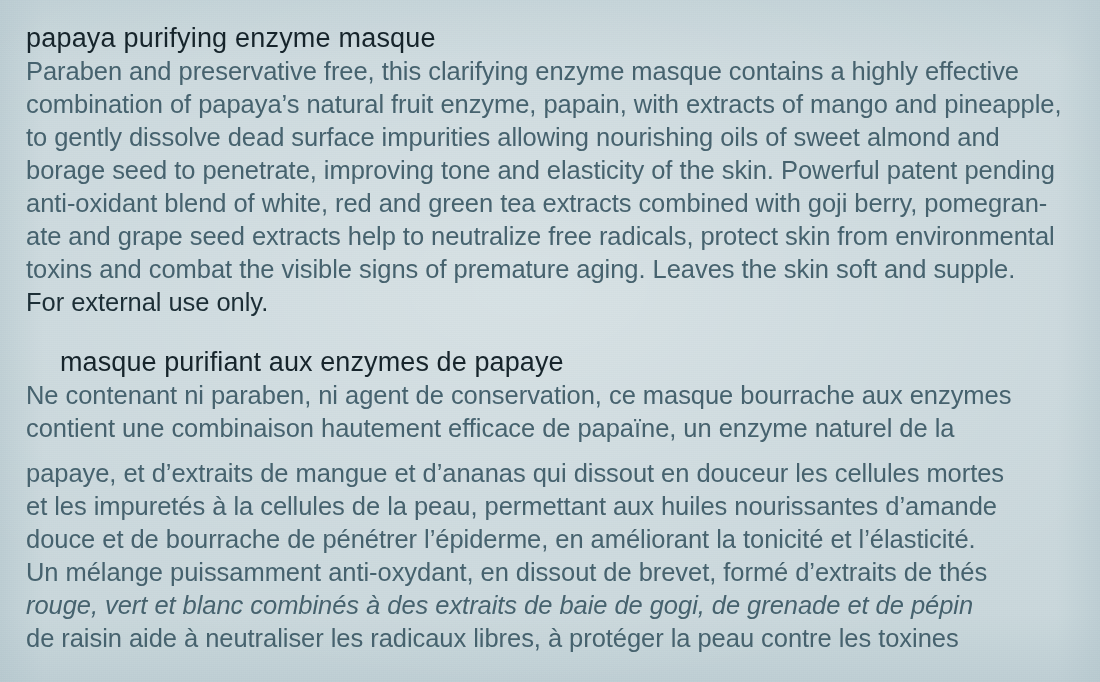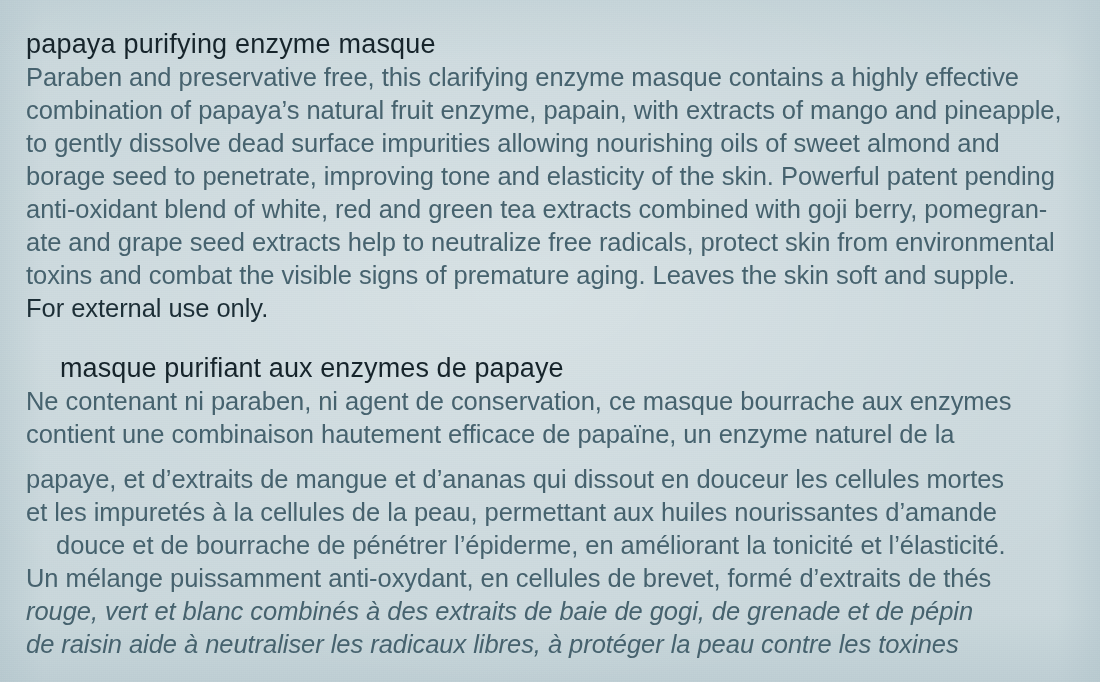--- a/index.html
+++ b/index.html
@@ -67,21 +67,21 @@
     letter-spacing: -0.05px;
     white-space: nowrap;
     margin: 0;
   }
 
   .body-line.strong {
     color: #1c2e36;
     font-weight: 500;
   }
 
-  #english-block { padding-top: 28px; }
+  #english-block { padding-top: 22px; }
 
   #french-block { padding-top: 27px; }
 
   #french-block .heading { letter-spacing: 0.1px; }
 </style>
 </head>
 <body>
 
 <div id="label-canvas">
   <div id="grain"></div>
@@ -99,20 +99,20 @@
       <p class="body-line" style="display: inline-block; transform-origin: left top;">toxins and combat the visible signs of premature aging. Leaves the skin soft and supple.</p>
       <p class="body-line strong" style="display: inline-block; transform-origin: left top;">For external use only.</p>
     </section>
 
     <section class="block" id="french-block">
       <h2 class="heading" style="display: inline-block; transform-origin: left top; margin-left: 34px;">masque purifiant aux enzymes de papaye</h2>
       <p class="body-line" style="display: inline-block; transform-origin: left top;">Ne contenant ni paraben, ni agent de conservation, ce masque bourrache aux enzymes</p>
       <p class="body-line" style="display: inline-block; transform-origin: left top; text-align: right;">contient une combinaison hautement efficace de papaïne, un enzyme naturel de la</p>
       <p class="body-line" style="display: inline-block; transform-origin: left top; margin-top: 12px;">papaye, et d’extraits de mangue et d’ananas qui dissout en douceur les cellules mortes</p>
       <p class="body-line" style="display: inline-block; transform-origin: left top;">et les impuretés à la cellules de la peau, permettant aux huiles nourissantes d’amande</p>
-      <p class="body-line" style="display: inline-block; transform-origin: left top; margin-left: 30px;">douce et de bourrache de pénétrer l’épiderme, en améliorant la tonicité et l’élasticité.</p>
-      <p class="body-line" style="display: inline-block; transform-origin: left top;">Un mélange puissamment anti-oxydant, en cellules de brevet, formé d’extraits de thés</p>
+      <p class="body-line" style="display: inline-block; transform-origin: left top;">douce et de bourrache de pénétrer l’épiderme, en améliorant la tonicité et l’élasticité.</p>
+      <p class="body-line" style="display: inline-block; transform-origin: left top;">Un mélange puissamment anti-oxydant, en dissout de brevet, formé d’extraits de thés</p>
       <p class="body-line" style="display: inline-block; transform-origin: left top; font-style: italic;">rouge, vert et blanc combinés à des extraits de baie de gogi, de grenade et de pépin</p>
-      <p class="body-line" style="display: inline-block; transform-origin: left top; font-style: italic;">de raisin aide à neutraliser les radicaux libres, à protéger la peau contre les toxines</p>
+      <p class="body-line" style="display: inline-block; transform-origin: left top;">de raisin aide à neutraliser les radicaux libres, à protéger la peau contre les toxines</p>
     </section>
 
   </div>
 </div>
 
 </body></html>

